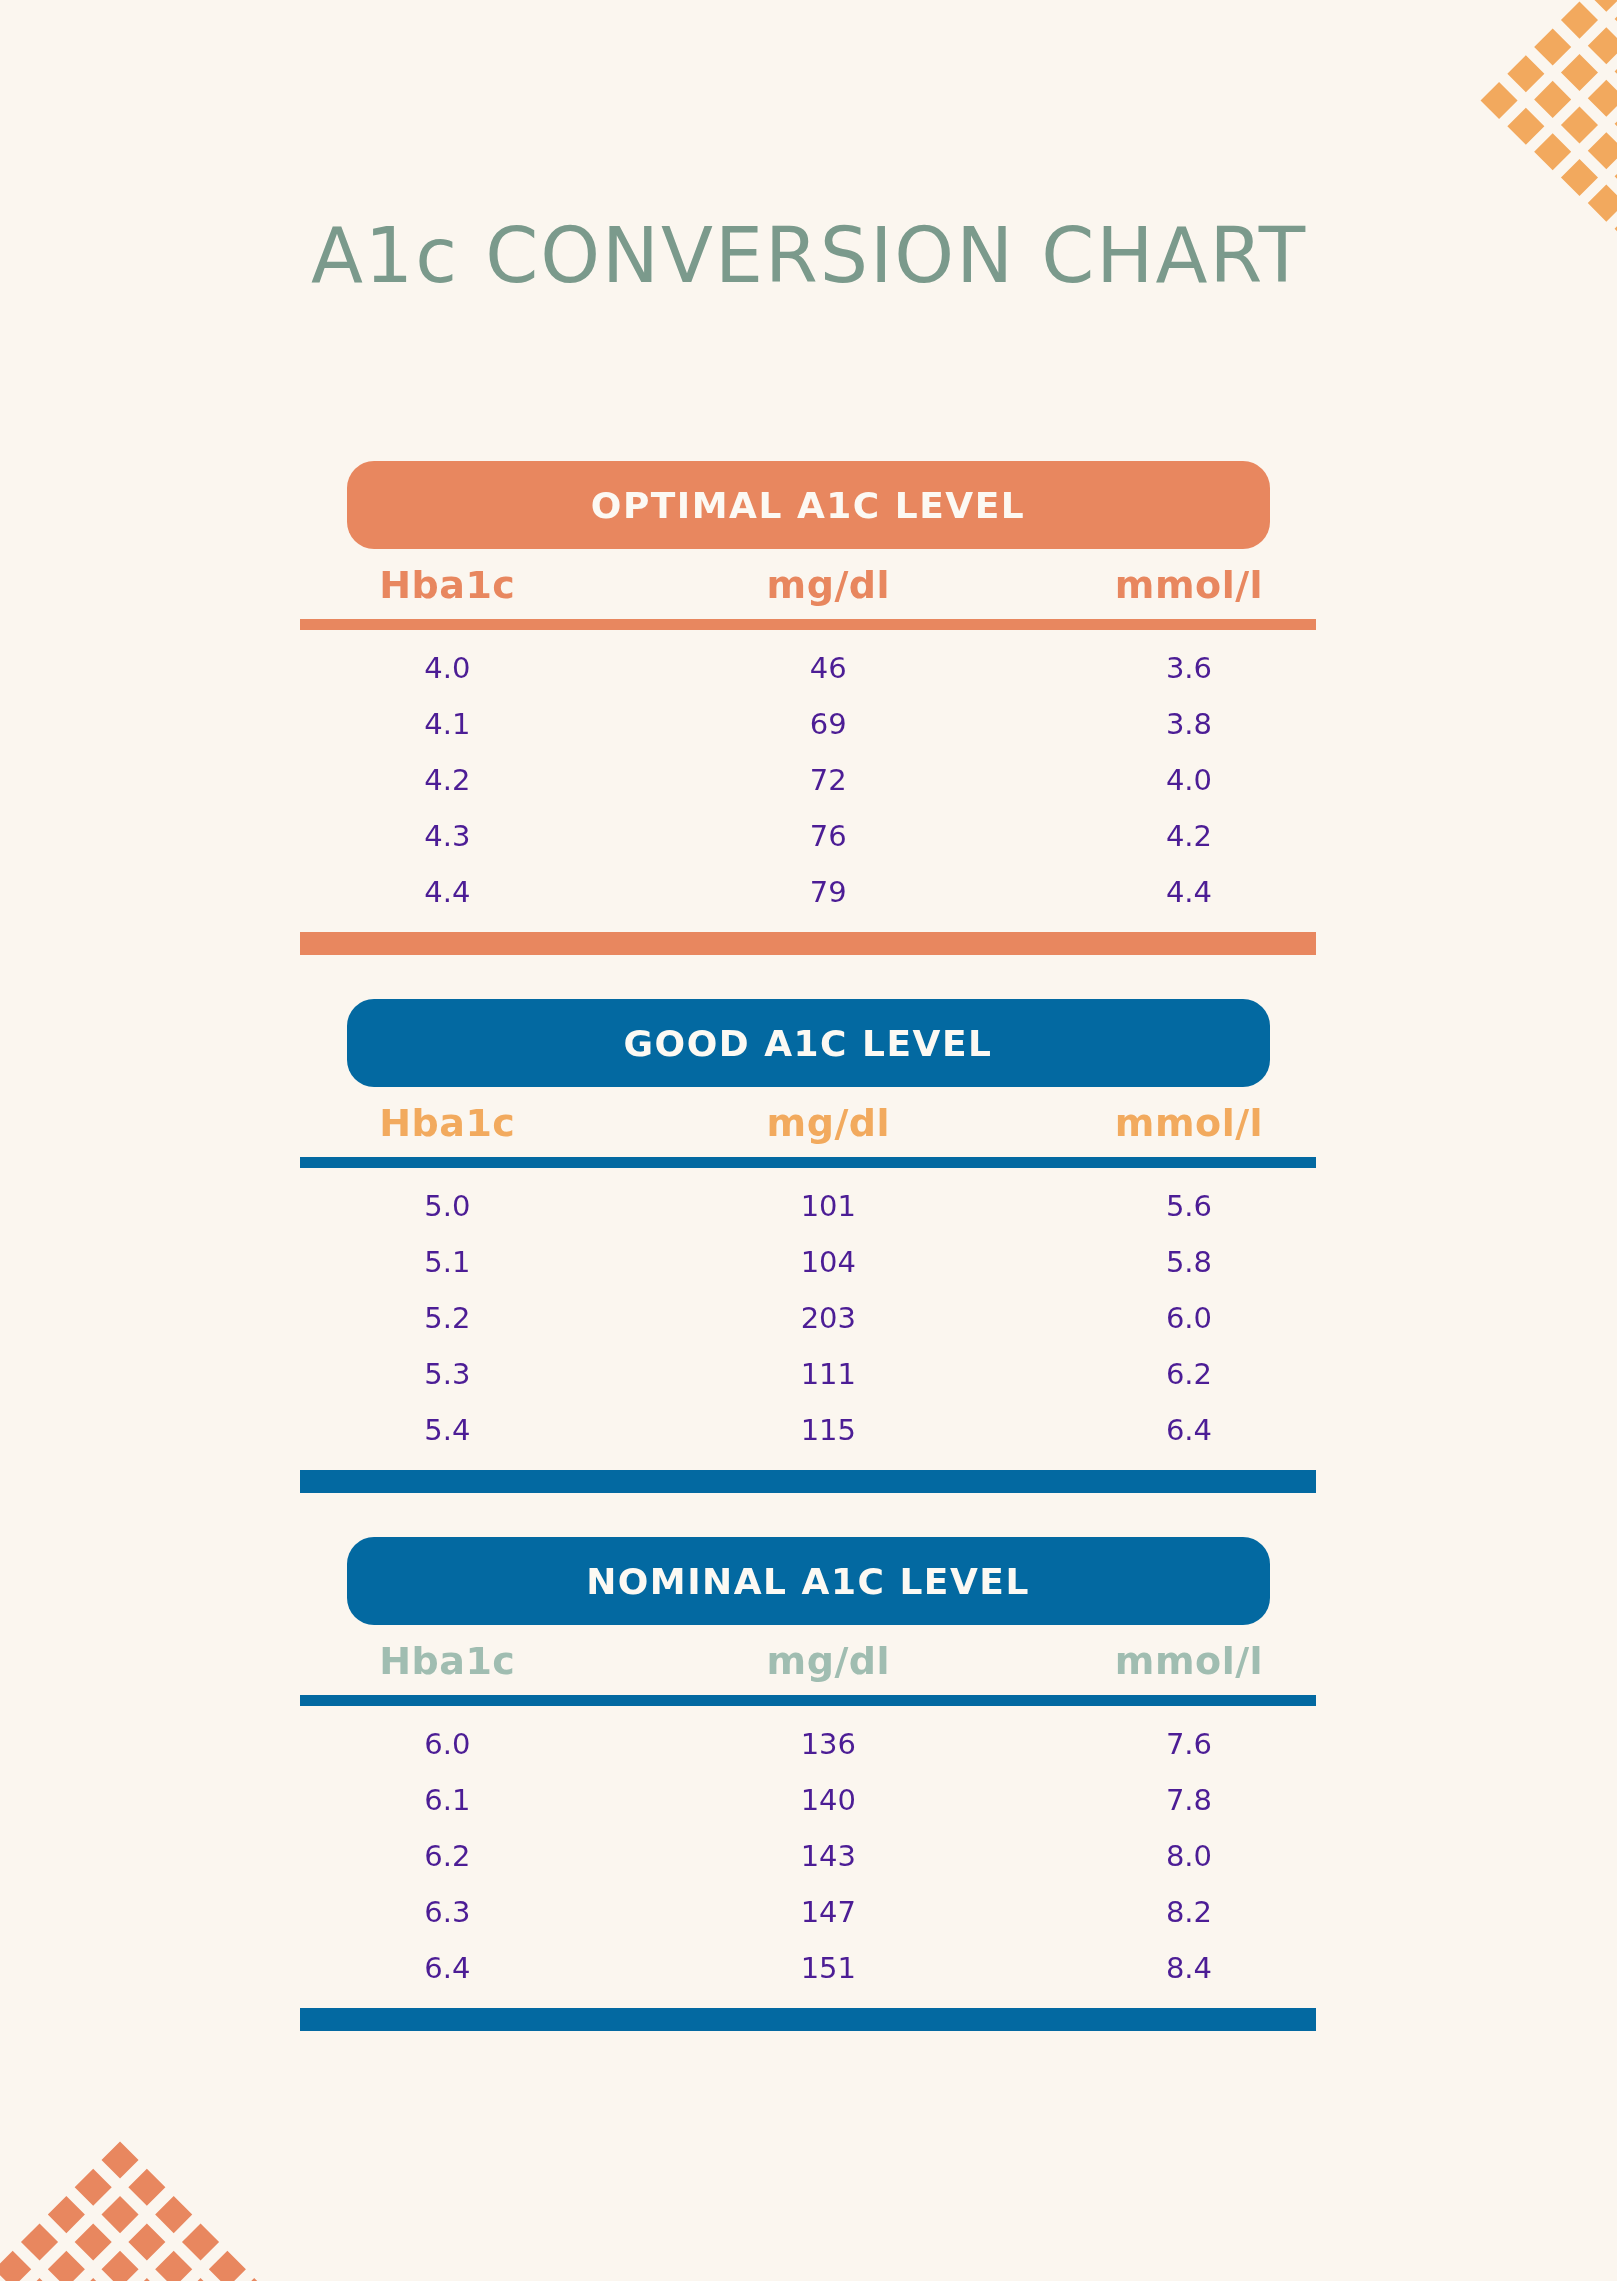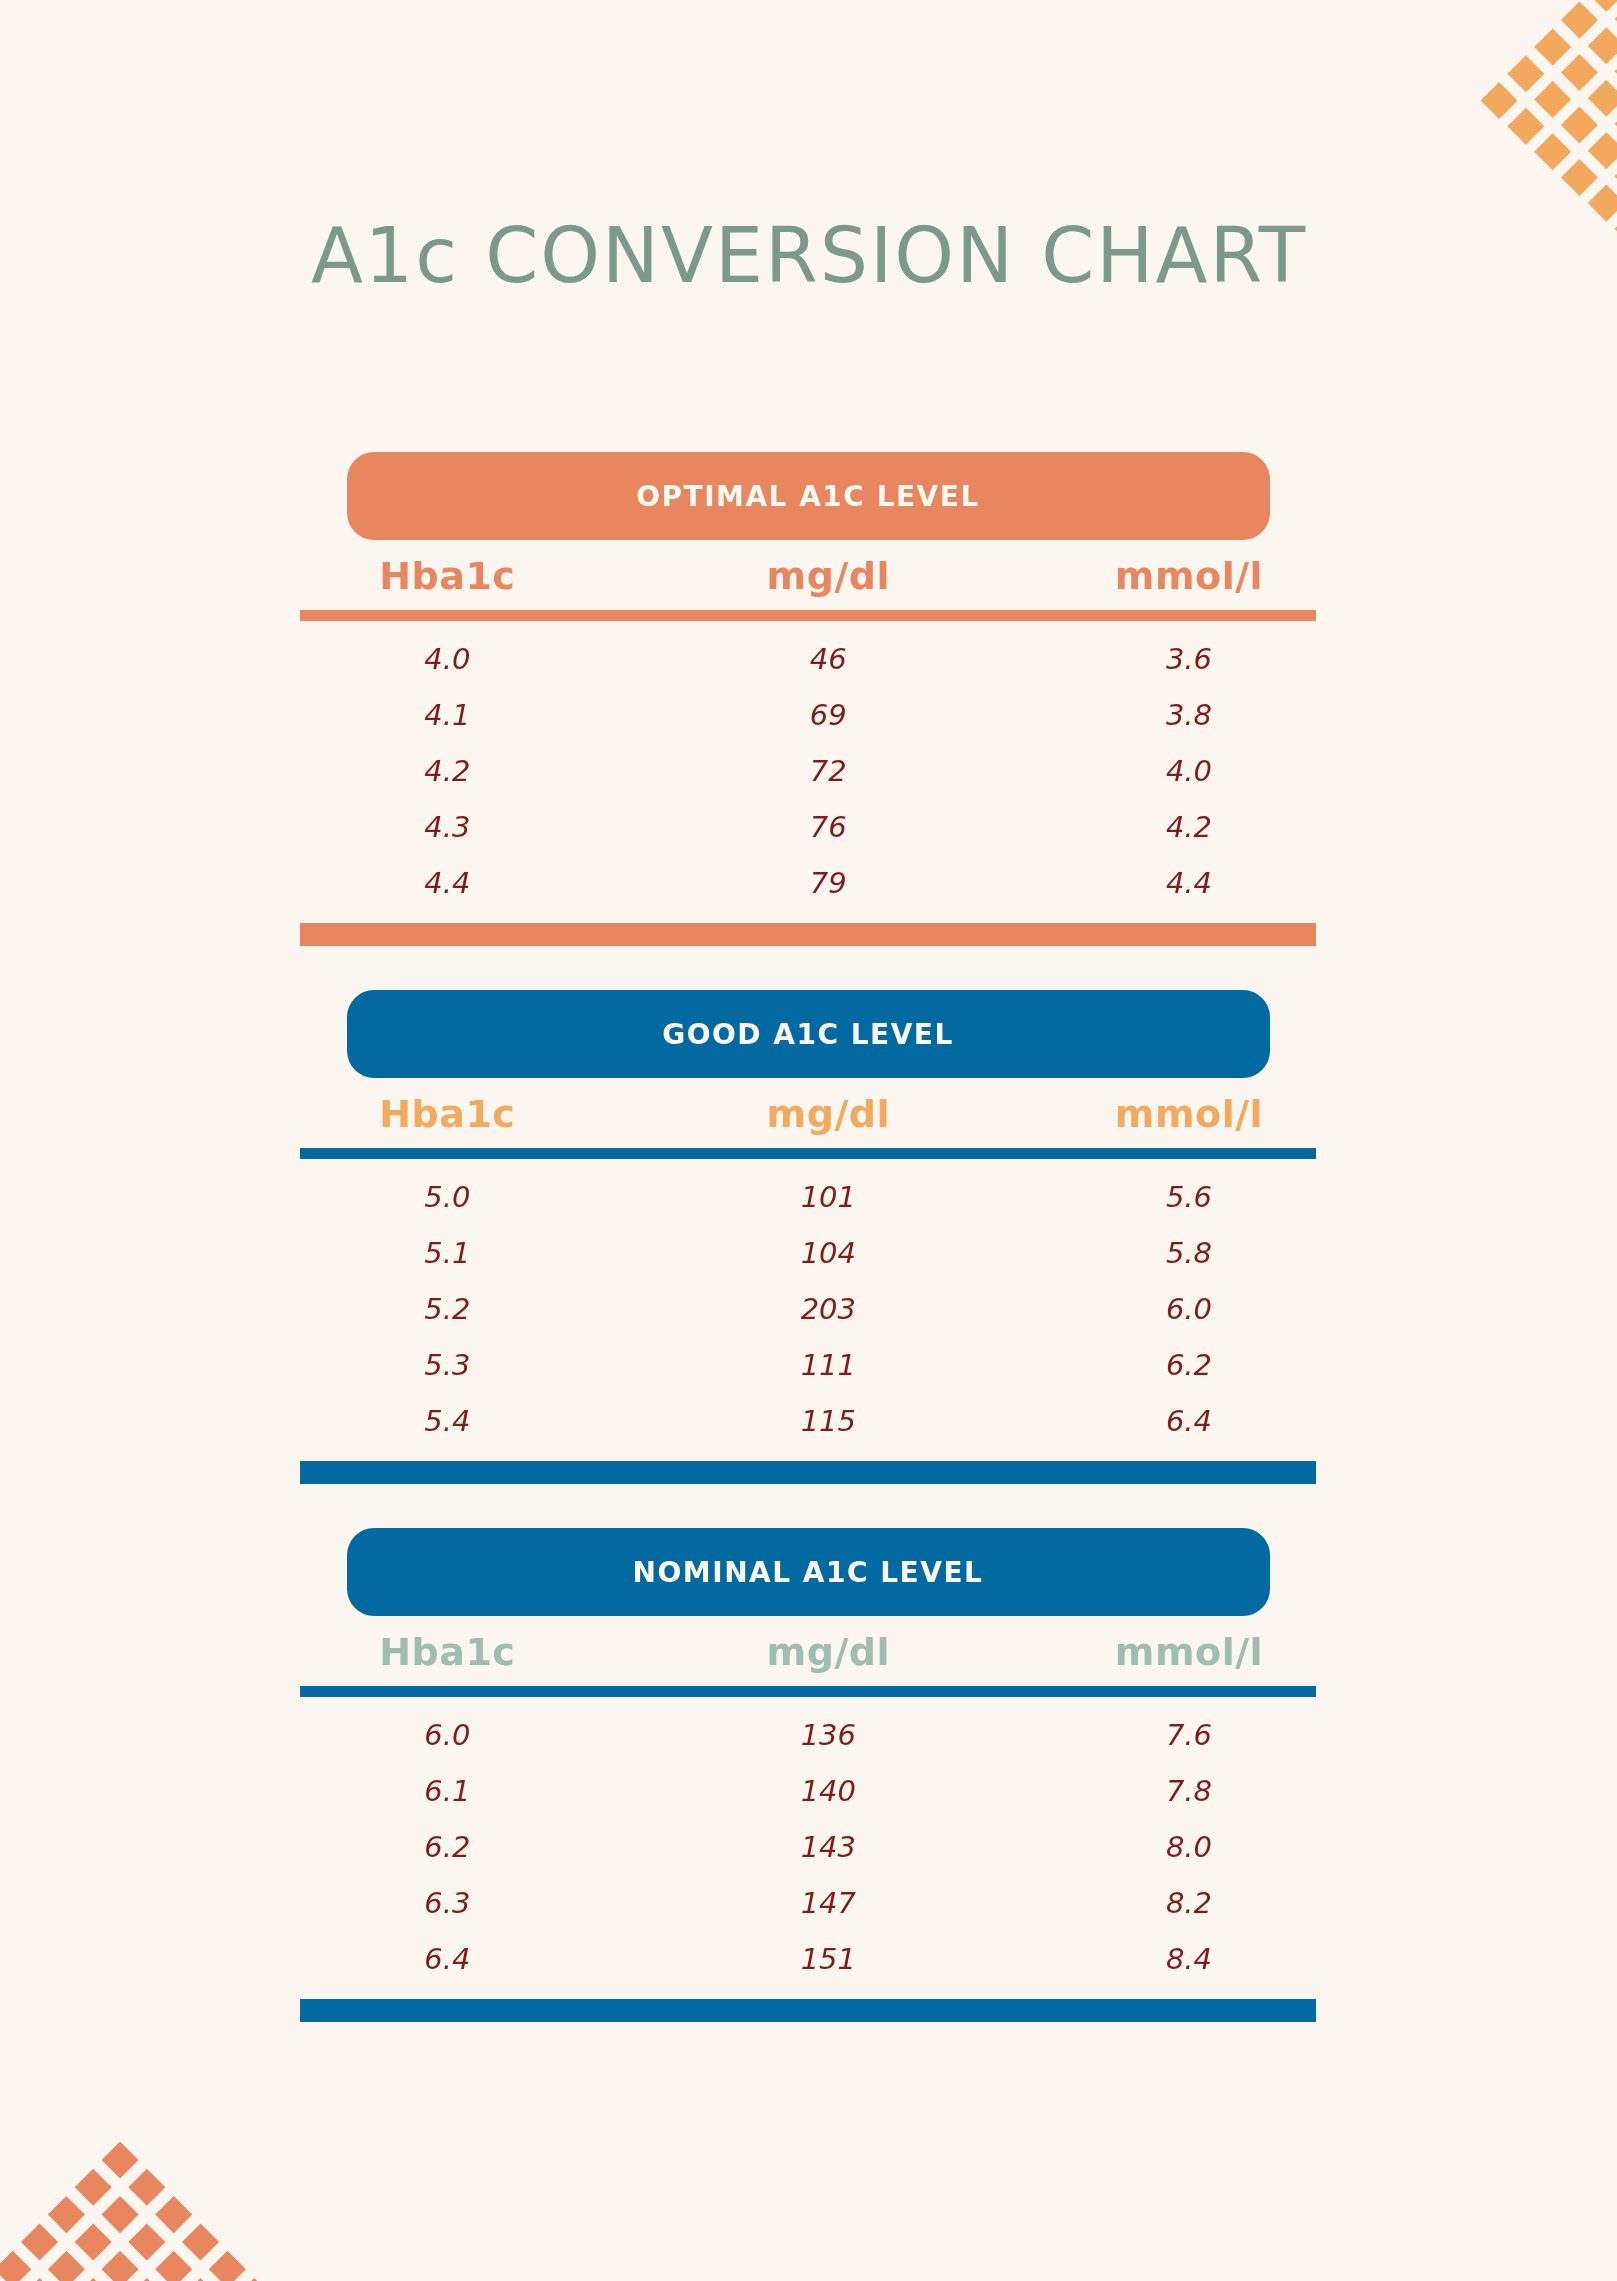--- a/index.html
+++ b/index.html
@@ -7,33 +7,33 @@
     position:relative;width:1618px;height:2281px;background:#FBF6EF;
     overflow:hidden;font-family:"DejaVu Sans",sans-serif;margin:0 auto;
   }
   .page-title{
     position:absolute;top:211px;left:0;width:100%;text-align:center;
     font-size:76px;font-weight:normal;color:#7B9A8C;letter-spacing:2px;white-space:nowrap;
   }
   .tbl{position:absolute;left:300px;width:1016px;}
   #t1{top:449px;} #t2{top:987px;} #t3{top:1525px;}
   .banner{
-    width:923px;height:88px;margin:3px auto;border-radius:27px;
+    width:923px;height:88px;margin:12px auto;border-radius:27px;
     display:flex;align-items:center;justify-content:center;
-    color:#FCF9F3;font-size:28px;font-weight:bold;letter-spacing:1.5px;
+    color:#FCF9F3;font-size:36px;font-weight:bold;letter-spacing:1.5px;
   }
   .cols{
     display:grid;grid-template-columns:29% 46% 25%;margin-top:13.7px;height:39px;
     align-items:center;text-align:center;font-size:38px;font-weight:bold;letter-spacing:0.5px;
   }
   .rule{margin-top:17.6px;height:10.7px;}
   .rows{
     display:grid;grid-template-columns:29% 46% 25%;grid-auto-rows:56px;
     margin-top:9.8px;align-items:center;text-align:center;
-    font-size:29px;color:#7f1d1d;font-weight:500;font-style:italic;
+    font-size:29px;color:#4c1d95;font-weight:500;
   }
   .bar{margin-top:12.7px;height:22.4px;}
   .c-coral{color:#E8875F;} .bg-coral{background:#E8875F;}
   .c-amber{color:#F2AA5E;} .bg-amber{background:#0369a1;}
   .c-sage{color:#A0BDB1;}  .bg-sage{background:#0369a1;}
   .deco{position:absolute;display:block;}
   #deco-tr{top:0;right:0;}
   #deco-bl{bottom:0;left:0;}
 </style>
 </head>

